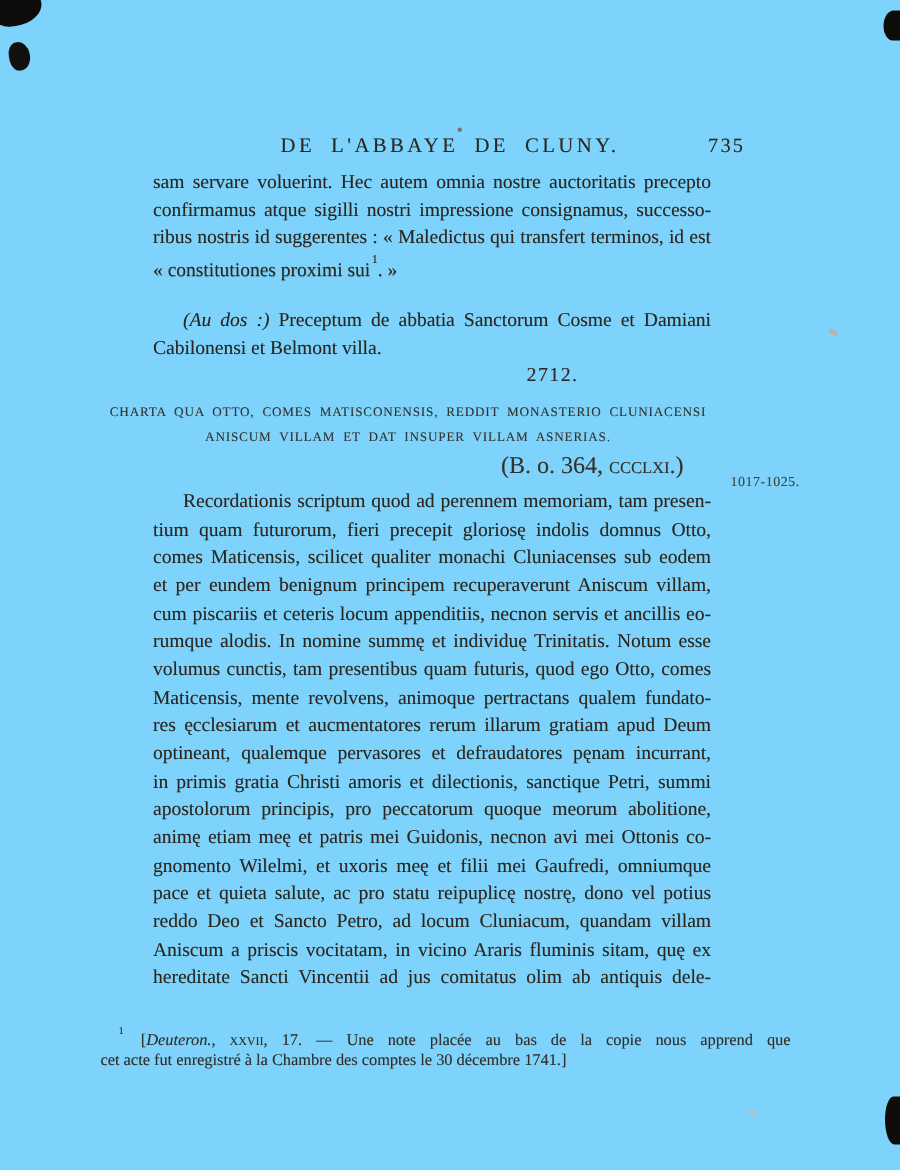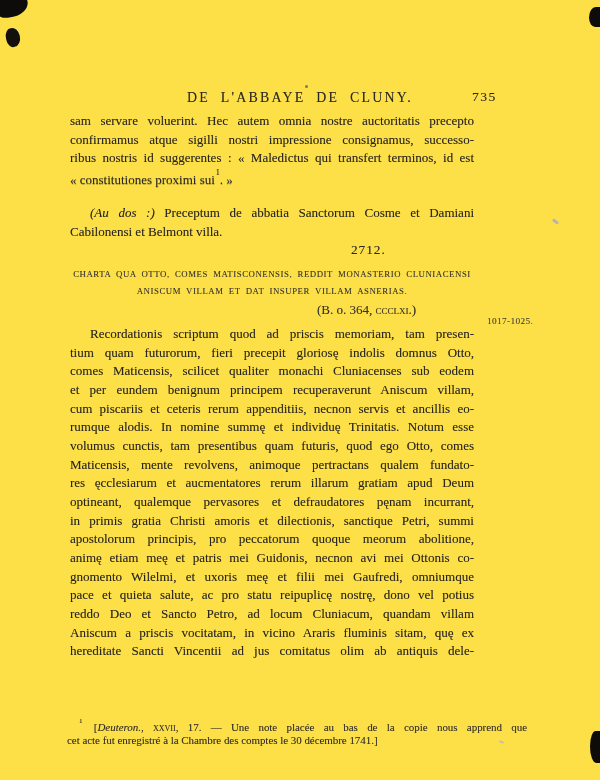--- a/index.html
+++ b/index.html
@@ -1,55 +1,55 @@
 <!DOCTYPE html>
 <html><head>
 <meta charset="utf-8">
 <style>
   html, body { margin:0; padding:0; background:#ffffff; }
   .page {
     position:relative; width:600px; height:780px; overflow:hidden;
-    background:#fde047;
+    background:#7dd3fc;
     font-family:"Liberation Serif", "DejaVu Serif", serif;
     color:#29261f;
   }
   .page * { text-shadow:0.2px 0.2px 0.35px rgba(70,62,52,0.38); }
 
   
   .header-row { position:absolute; top:88px; left:0; width:600px; text-align:center; }
   .running-title { font-size:13.8px; letter-spacing:2.3px; word-spacing:5px; color:#2b2822; }
   .page-number { position:absolute; top:89px; left:472px; font-size:13.5px; letter-spacing:1.5px; color:#2b2822; }
 
   
   .col { position:absolute; left:70px; width:404px; }
-  .body-line { font-size:13px; line-height:18.6px; white-space:normal; }
+  .body-line { font-size:13px; line-height:18.6px; white-space:normal;margin-left:32px; }
   .jline { text-align:justify; text-align-last:justify; word-spacing:-0.2px; }
   .indent { text-indent:20px; }
   sup.fnref { font-size:8px; position:relative; top:-4px; margin-left:1px; }
 
   #para1 { top:112px; }
   #audos { top:204px; }
   .ital { font-style:italic; }
 
   #num2712 { position:absolute; left:351px; top:242px; font-size:13.2px; letter-spacing:1px; color:#2b2822; }
 
   #charter-heading { top:266px; text-align:center; color:#363430; }
   #charter-heading .hline { font-size:8.7px; letter-spacing:0.6px; word-spacing:2.5px; line-height:17.2px; }
 
-  #source-line { position:absolute; left:317px; top:302px; font-size:13px; color:#35322c; }
+  #source-line { position:absolute; left:334px; top:302px; font-size:16px; color:#35322c; }
   .smallcaps { font-variant:small-caps; }
 
   #margin-date { position:absolute; left:487px; top:316px; font-size:9.2px; letter-spacing:0.4px; color:#45423c; }
 
   #mainpara { top:325px; }
   #mainpara .body-line { line-height:18.65px; }
 
   #footnote { position:absolute; left:67px; top:684px; width:460px; font-size:10.9px; line-height:13.4px; color:#312e28; }
   #footnote .jline { text-align:justify; text-align-last:justify; }
-  #footnote .fline1 { text-indent:12px;margin-top:34px; }
+  #footnote .fline1 { text-indent:12px; }
   sup.fnmark { font-size:7px; position:relative; top:-3px; margin-right:2px; }
 
   
   .artifact { position:absolute; }
   #mark-a { left:-4px; top:-5px; width:32px; height:22px; background:#0d0c0b; border-radius:0 45% 65% 35%; transform:rotate(-8deg); }
   #mark-b { left:6px; top:28px; width:14px; height:19px; background:#12100e; border-radius:48% 52% 55% 45%; transform:rotate(-12deg); }
   #mark-c { left:589px; top:7px; width:13px; height:20px; background:#0d0c0b; border-radius:55% 0 0 50%; }
   #mark-d { left:590px; top:731px; width:12px; height:32px; background:#0d0c0b; border-radius:50% 0 0 55%; }
   #speck-1 { left:305px; top:85px; width:3px; height:3px; background:#7a766e; border-radius:50%; }
   #speck-2 { left:552px; top:220px; width:7px; height:3px; background:#b7b4ad; border-radius:2px; transform:rotate(35deg); }
@@ -90,25 +90,25 @@
   <div class="col" id="charter-heading">
     <div class="hline">CHARTA QUA OTTO, COMES MATISCONENSIS, REDDIT MONASTERIO CLUNIACENSI</div>
     <div class="hline">ANISCUM VILLAM ET DAT INSUPER VILLAM ASNERIAS.</div>
   </div>
 
   <div id="source-line"><span>(B. o. 364, </span><span class="smallcaps">ccclxi.)</span></div>
 
   <div id="margin-date">1017-1025.</div>
 
   <div class="col" id="mainpara">
-    <div class="body-line jline indent">Recordationis scriptum quod ad priscis memoriam, tam presen-</div>
+    <div class="body-line jline indent">Recordationis scriptum quod ad perennem memoriam, tam presen-</div>
     <div class="body-line jline">tium quam futurorum, fieri precepit gloriosę indolis domnus Otto,</div>
     <div class="body-line jline">comes Maticensis, scilicet qualiter monachi Cluniacenses sub eodem</div>
     <div class="body-line jline">et per eundem benignum principem recuperaverunt Aniscum villam,</div>
-    <div class="body-line jline">cum piscariis et ceteris rerum appenditiis, necnon servis et ancillis eo-</div>
+    <div class="body-line jline">cum piscariis et ceteris locum appenditiis, necnon servis et ancillis eo-</div>
     <div class="body-line jline">rumque alodis. In nomine summę et individuę Trinitatis. Notum esse</div>
     <div class="body-line jline">volumus cunctis, tam presentibus quam futuris, quod ego Otto, comes</div>
     <div class="body-line jline">Maticensis, mente revolvens, animoque pertractans qualem fundato-</div>
     <div class="body-line jline">res ęcclesiarum et aucmentatores rerum illarum gratiam apud Deum</div>
     <div class="body-line jline">optineant, qualemque pervasores et defraudatores pęnam incurrant,</div>
     <div class="body-line jline">in primis gratia Christi amoris et dilectionis, sanctique Petri, summi</div>
     <div class="body-line jline">apostolorum principis, pro peccatorum quoque meorum abolitione,</div>
     <div class="body-line jline">animę etiam meę et patris mei Guidonis, necnon avi mei Ottonis co-</div>
     <div class="body-line jline">gnomento Wilelmi, et uxoris meę et filii mei Gaufredi, omniumque</div>
     <div class="body-line jline">pace et quieta salute, ac pro statu reipuplicę nostrę, dono vel potius</div>

